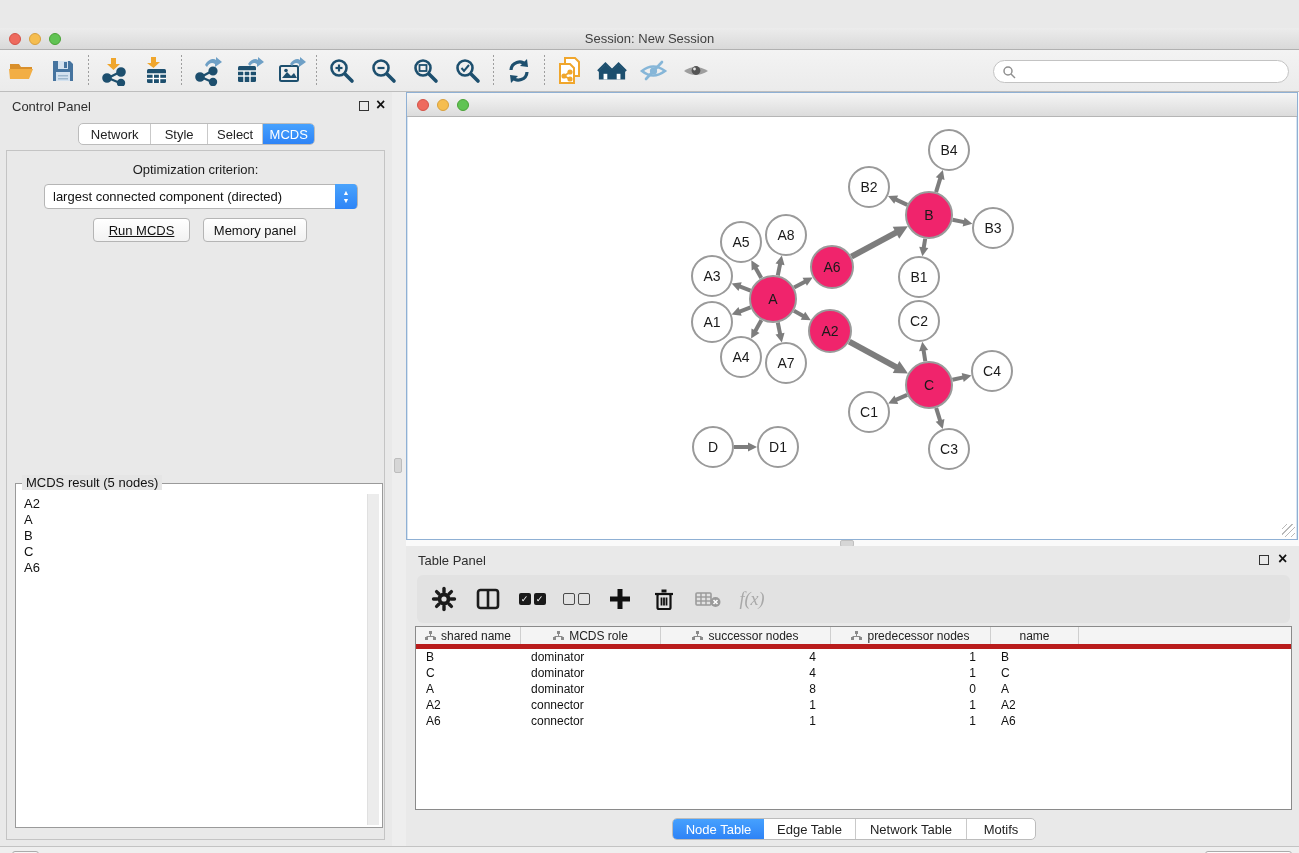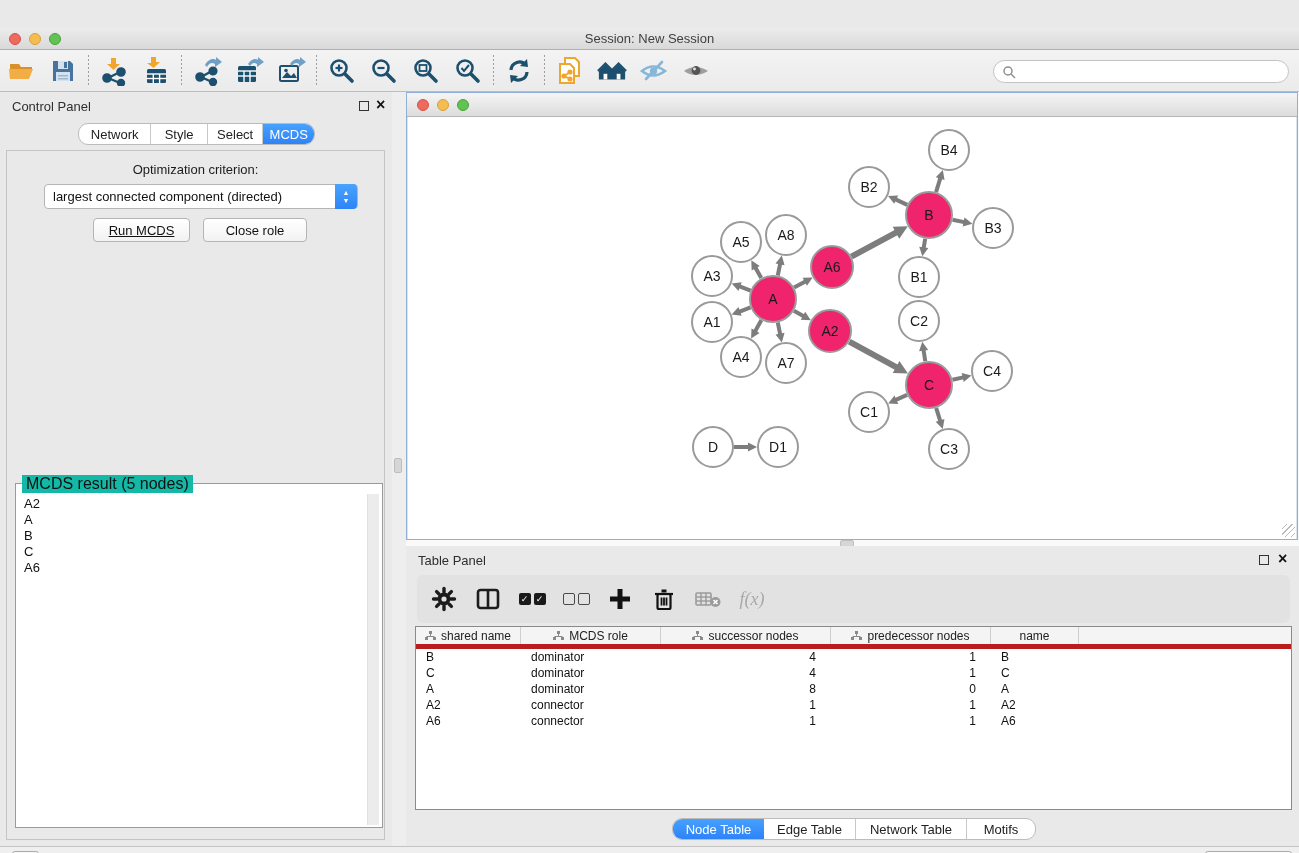--- a/index.html
+++ b/index.html
@@ -31,21 +31,21 @@
 
   
   .cp { position:absolute; left:0; top:64px; width:392px; height:754px; background:#e9e9e9; }
   .panel-head { position:relative; height:28px; }
   .panel-title { position:absolute; left:12px; top:7px; font-size:13px; color:#2e2e2e; }
   .win-float { position:absolute; width:10px; height:10px; border:1.5px solid #333; top:9px; }
   .win-close { position:absolute; top:3px; font-size:16px; font-weight:700; color:#111; line-height:20px; }
   .cp .win-float { left:359px; } .cp .win-close { left:376px; }
 
   .seg-tabs { position:absolute; display:flex; height:22px; border:1px solid #bcbcbc;
-    border-radius:10px; background:#fff; overflow:hidden; }
+    border-radius:5px; background:#fff; overflow:hidden; }
   .seg { display:flex; align-items:center; justify-content:center; font-size:13px; color:#222;
     border-right:1px solid #c9c9c9; }
   .seg:last-child { border-right:none; }
   .seg.active { background:linear-gradient(#46a1fe,#2e83f6); color:#fff; border-right:none; }
   .cp-tabs { left:78px; top:31px; width:237px; }
 
   .cp-content { position:absolute; left:6px; top:58px; width:379px; height:690px;
     border:1px solid #c4c4c4; background:#e9e9e9; }
   .opt-label { position:absolute; left:0; right:0; top:11px; text-align:center; font-size:13px; color:#1c1c1c; }
   .dropdown { position:absolute; left:37px; top:33px; width:314px; height:25px; background:#fff;
@@ -56,22 +56,22 @@
     display:flex; flex-direction:column; align-items:center; justify-content:center; gap:1px; }
   .dd-stepper span { color:#fff; font-size:7px; line-height:7px; }
   .cp-btn { position:absolute; top:67px; height:24px; background:linear-gradient(#ffffff,#f2f2f2);
     border:1px solid #b5b5b5; border-radius:4px; font-size:13px; color:#111;
     display:flex; align-items:center; justify-content:center; }
   .btn-run { left:86px; width:97px;text-decoration:underline; }
   .btn-close { left:196px; width:104px; }
 
   .result-group { position:absolute; left:8px; top:332px; width:368px; height:345px;
     border:1px solid #9a9a9a; background:#fff; }
-  .result-legend { position:absolute; left:6px; top:-9px; background:#14b8a6; padding:0 4px;
-    font-size:16px; color:#111; }
+  .result-legend { position:absolute; left:6px; top:-9px; background:#e5e5e5; padding:0 4px;
+    font-size:13px; color:#111; }
   .result-list { position:absolute; left:8px; top:12px; right:20px; font-size:13px; color:#111; line-height:16px; }
   .result-scroll { position:absolute; right:3px; top:10px; bottom:2px; width:12px;
     background:#ececec; border-left:1px solid #e0e0e0; }
 
   
   .v-div { position:absolute; left:392px; top:64px; width:14px; height:754px; background:#eeeeee; }
   .v-handle { position:absolute; left:2px; top:366px; width:8px; height:15px;
     background:#d6d6d6; border:1px solid #bdbdbd; border-radius:2px; }
 
   
@@ -324,21 +324,21 @@
     <div class="cp-content">
       <div class="opt-label">Optimization criterion:</div>
       <div class="dropdown">
         <span>largest connected component (directed)</span>
         <div class="dd-stepper">
             <span>▲</span>
             <span>▼</span>
           </div>
       </div>
       <div class="cp-btn btn-run">Run MCDS</div>
-      <div class="cp-btn btn-close">Close role</div>
+      <div class="cp-btn btn-close">Memory panel</div>
       <div class="result-group">
         <div class="result-legend">MCDS result (5 nodes)</div>
         <div class="result-list">
             <div>A2</div>
             <div>A</div>
             <div>B</div>
             <div>C</div>
             <div>A6</div>
           </div>
         <div class="result-scroll"></div>

